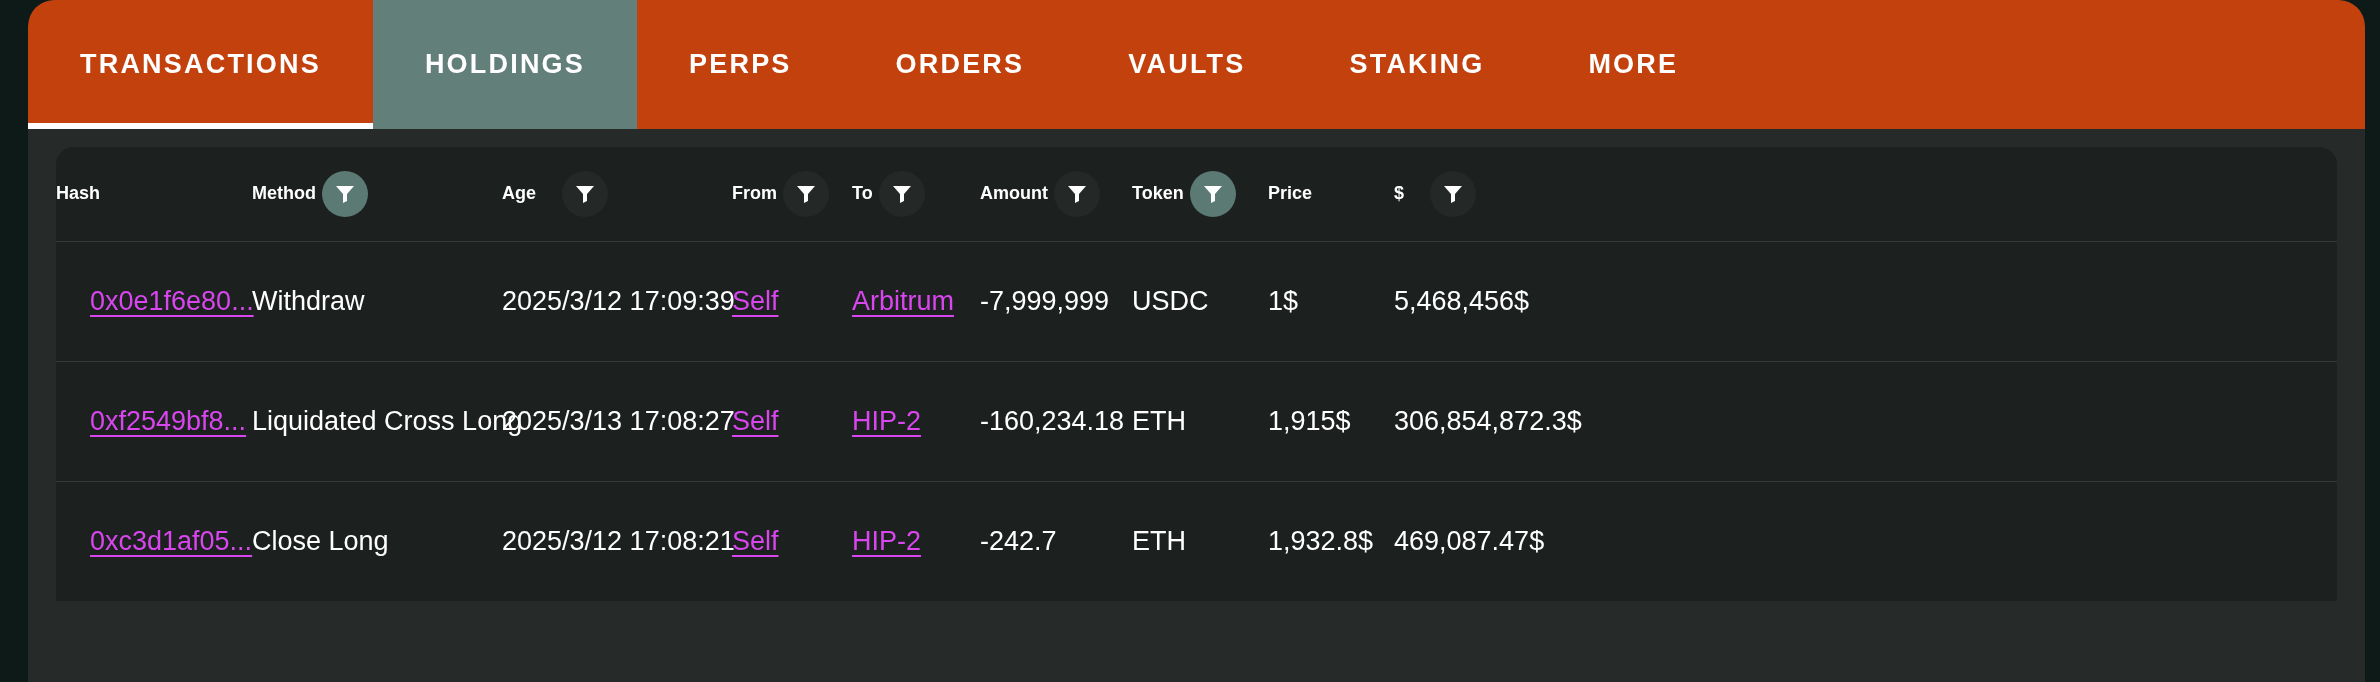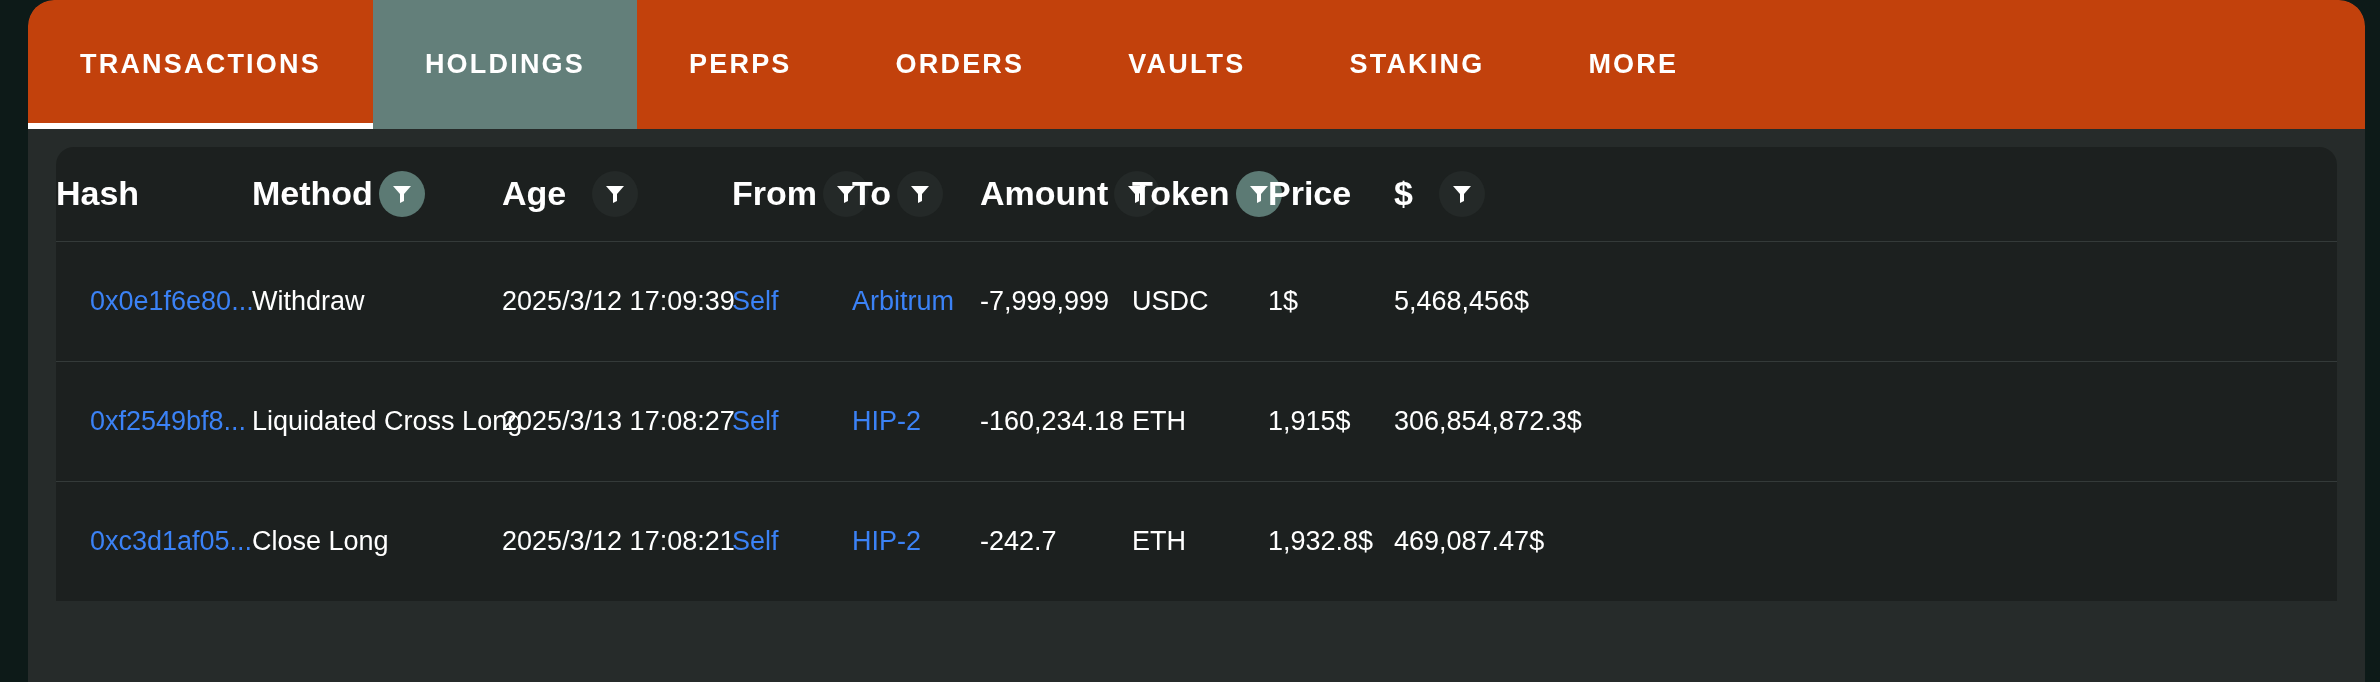--- a/index.html
+++ b/index.html
@@ -70,21 +70,21 @@
     overflow:hidden;
   }
   table.txtable {
     width:100%;
     border-collapse:collapse;
     table-layout:fixed;
   }
   table.txtable th {
     text-align:center;
     color:#ffffff;
-    font-size:34px;
+    font-size:18px;
     font-weight:600;
     height:94px;
     padding:0 0 0 0;
     vertical-align:middle;
     white-space:nowrap;
   }
   table.txtable td {
     color:#ffffff;
     font-size:27px;
     font-weight:400;
@@ -107,21 +107,22 @@
     width:46px; height:46px;
     border-radius:50%;
     flex:none;
     cursor:pointer;
   }
   .filt.plain { background:#242928; }
   .filt.teal  { background:#5c7a74; }
   .filt svg { display:block; }
 
   a.link {
-    color:#3b82f6;
+    color:#d946ef;
+    text-decoration:underline;
     text-underline-offset:5px;
     text-decoration-thickness:2px;
     cursor:pointer;
   }
   .neg { color:#e8462c;margin-left:8px; }
 
   
   col.c-hash   { width:196px; }
   col.c-method { width:250px; }
   col.c-age    { width:230px; }

